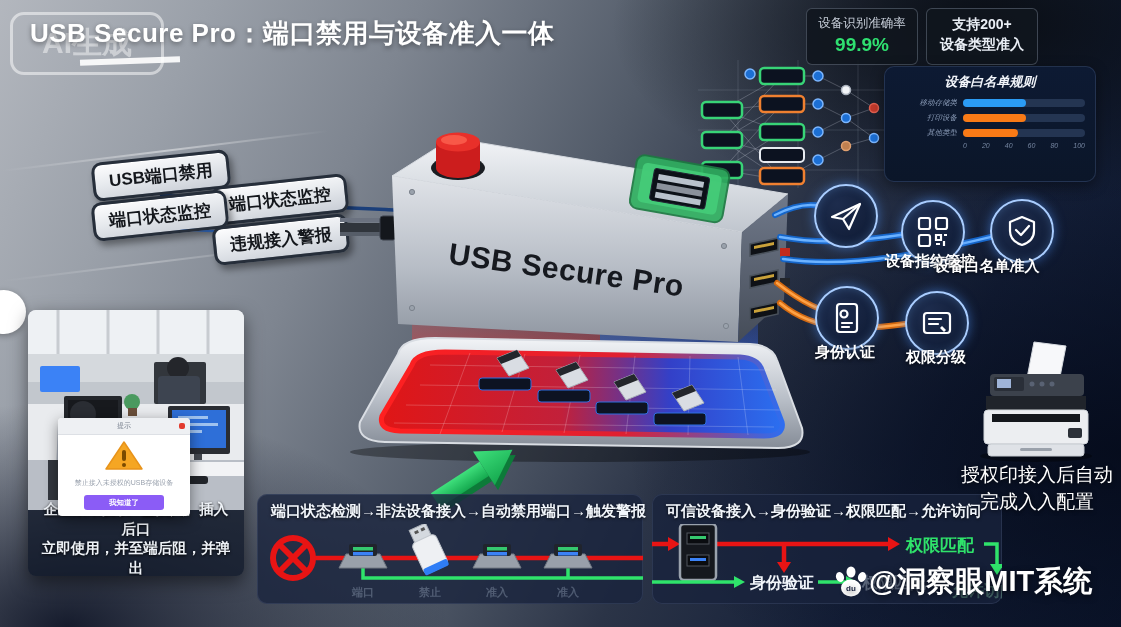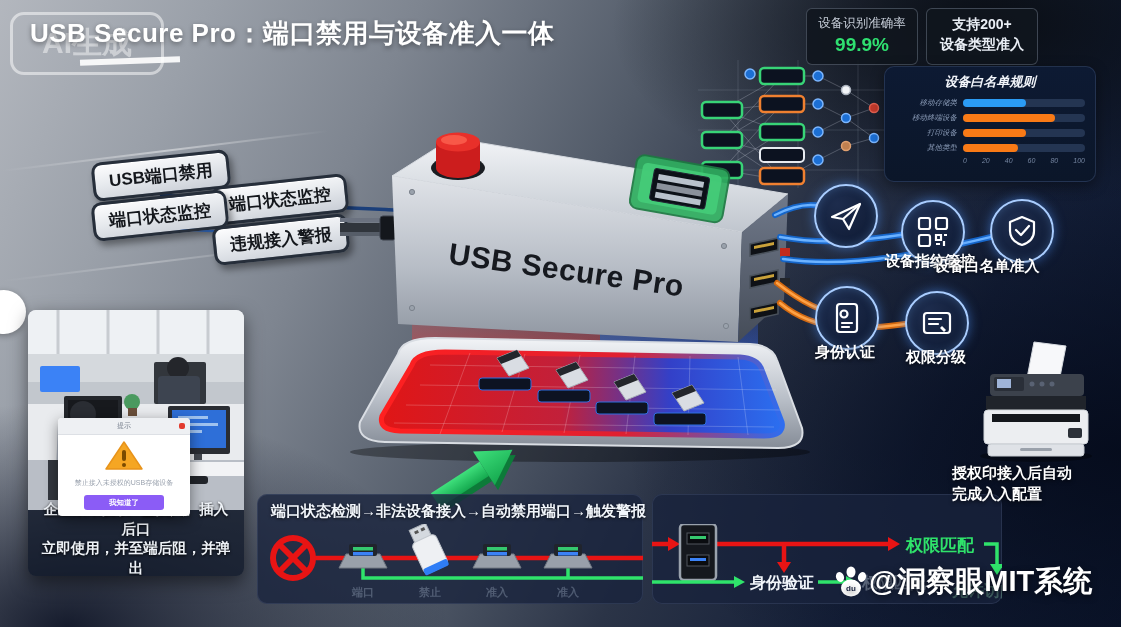--- a/index.html
+++ b/index.html
@@ -63,22 +63,22 @@
   .dialog-close{position:absolute;right:5px;top:5px;width:6px;height:6px;border-radius:2px;background:#e23b2e;}
   .dialog-msg{font-size:7px;color:#9aa2ae;text-align:center;margin-top:5px;padding:0 6px;}
   .dialog-btn{width:80px;height:15px;background:#8b5cf6;border-radius:3px;margin:7px auto 0;
     color:#fff;font-size:7.5px;text-align:center;line-height:15px;font-weight:bold;}
   
   .flow-panel{position:absolute;background:rgba(24,34,60,.78);border-radius:10px;z-index:4;
     box-shadow:inset 0 0 0 1px rgba(120,140,180,.18);}
   .flow-title{position:absolute;top:8px;left:14px;font-size:15px;font-weight:bold;color:#f2f6fb;
     text-shadow:0 1px 3px rgba(0,0,0,.7);white-space:nowrap;text-align:right;}
   
-  .printer-caption{position:absolute;left:952px;top:462px;width:170px;color:#fff;
-    font-weight:bold;font-size:15px;white-space:pre-line;line-height:1.4;
+  .printer-caption{position:absolute;left:952px;top:462px;width:170px;text-align:center;color:#fff;
+    font-weight:normal;font-size:19px;white-space:pre-line;line-height:1.4;
     text-shadow:0 1px 4px rgba(0,0,0,.8);z-index:5;}
   
   .brand{position:absolute;left:833px;top:562px;display:flex;align-items:center;gap:0;z-index:6;
     color:#fff;font-size:29px;font-weight:600;text-shadow:0 2px 6px rgba(0,0,0,.65);white-space:nowrap;}
   .half-circle{position:absolute;left:-18px;top:290px;width:44px;height:44px;border-radius:50%;
     background:#fff;z-index:2;box-shadow:0 2px 6px rgba(0,0,0,.3);}
   svg text{font-family:"Liberation Sans",sans-serif;}
 </style>
 </head>
 <body>
@@ -160,26 +160,20 @@
     </g>
   </svg>
 
   <div class="chart">
     <div class="chart-title">设备白名单规则</div>
     <div>
         <div class="chart-row">
           <span class="chart-label">移动存储类</span>
           <div class="chart-track">
             <div class="chart-bar" style="width: 52%; background: rgb(43, 155, 244);"></div>
-          </div>
-        </div>
-        <div class="chart-row">
-          <span class="chart-label">移动终端设备</span>
-          <div class="chart-track">
-            <div class="chart-bar" style="width: 75%; background: rgb(249, 122, 22);"></div>
           </div>
         </div>
         <div class="chart-row">
           <span class="chart-label">打印设备</span>
           <div class="chart-track">
             <div class="chart-bar" style="width: 52%; background: rgb(249, 122, 22);"></div>
           </div>
         </div>
         <div class="chart-row">
           <span class="chart-label">其他类型</span>
@@ -496,20 +490,21 @@
       <g font-size="11" font-weight="bold" fill="rgba(190,205,225,.3)" text-anchor="middle">
         <text x="106" y="72">端口</text>
         <text x="173" y="72">禁止</text>
         <text x="240" y="72">准入</text>
         <text x="311" y="72">准入</text>
       </g>
     </svg>
   </div>
 
   <div class="flow-panel" style="left:652px;top:494px;width:350px;height:110px;">
+    <div class="flow-title">可信设备接入→身份验证→权限匹配→允许访问</div>
     <svg style="position:absolute;left:0;top:30px;" width="350" height="80" viewBox="0 0 350 80">
       <g stroke="#e81414" stroke-width="4.5" fill="#e81414">
         <line x1="0" y1="20" x2="16" y2="20"></line>
           <polygon points="16,13 28,20 16,27" stroke="none"></polygon>
         <line x1="64" y1="20" x2="236" y2="20"></line>
           <polygon points="236,13 248,20 236,27" stroke="none"></polygon>
         <line x1="132" y1="20" x2="132" y2="38"></line>
           <polygon points="125,38 139,38 132,49" stroke="none"></polygon>
       </g>
       <g>

